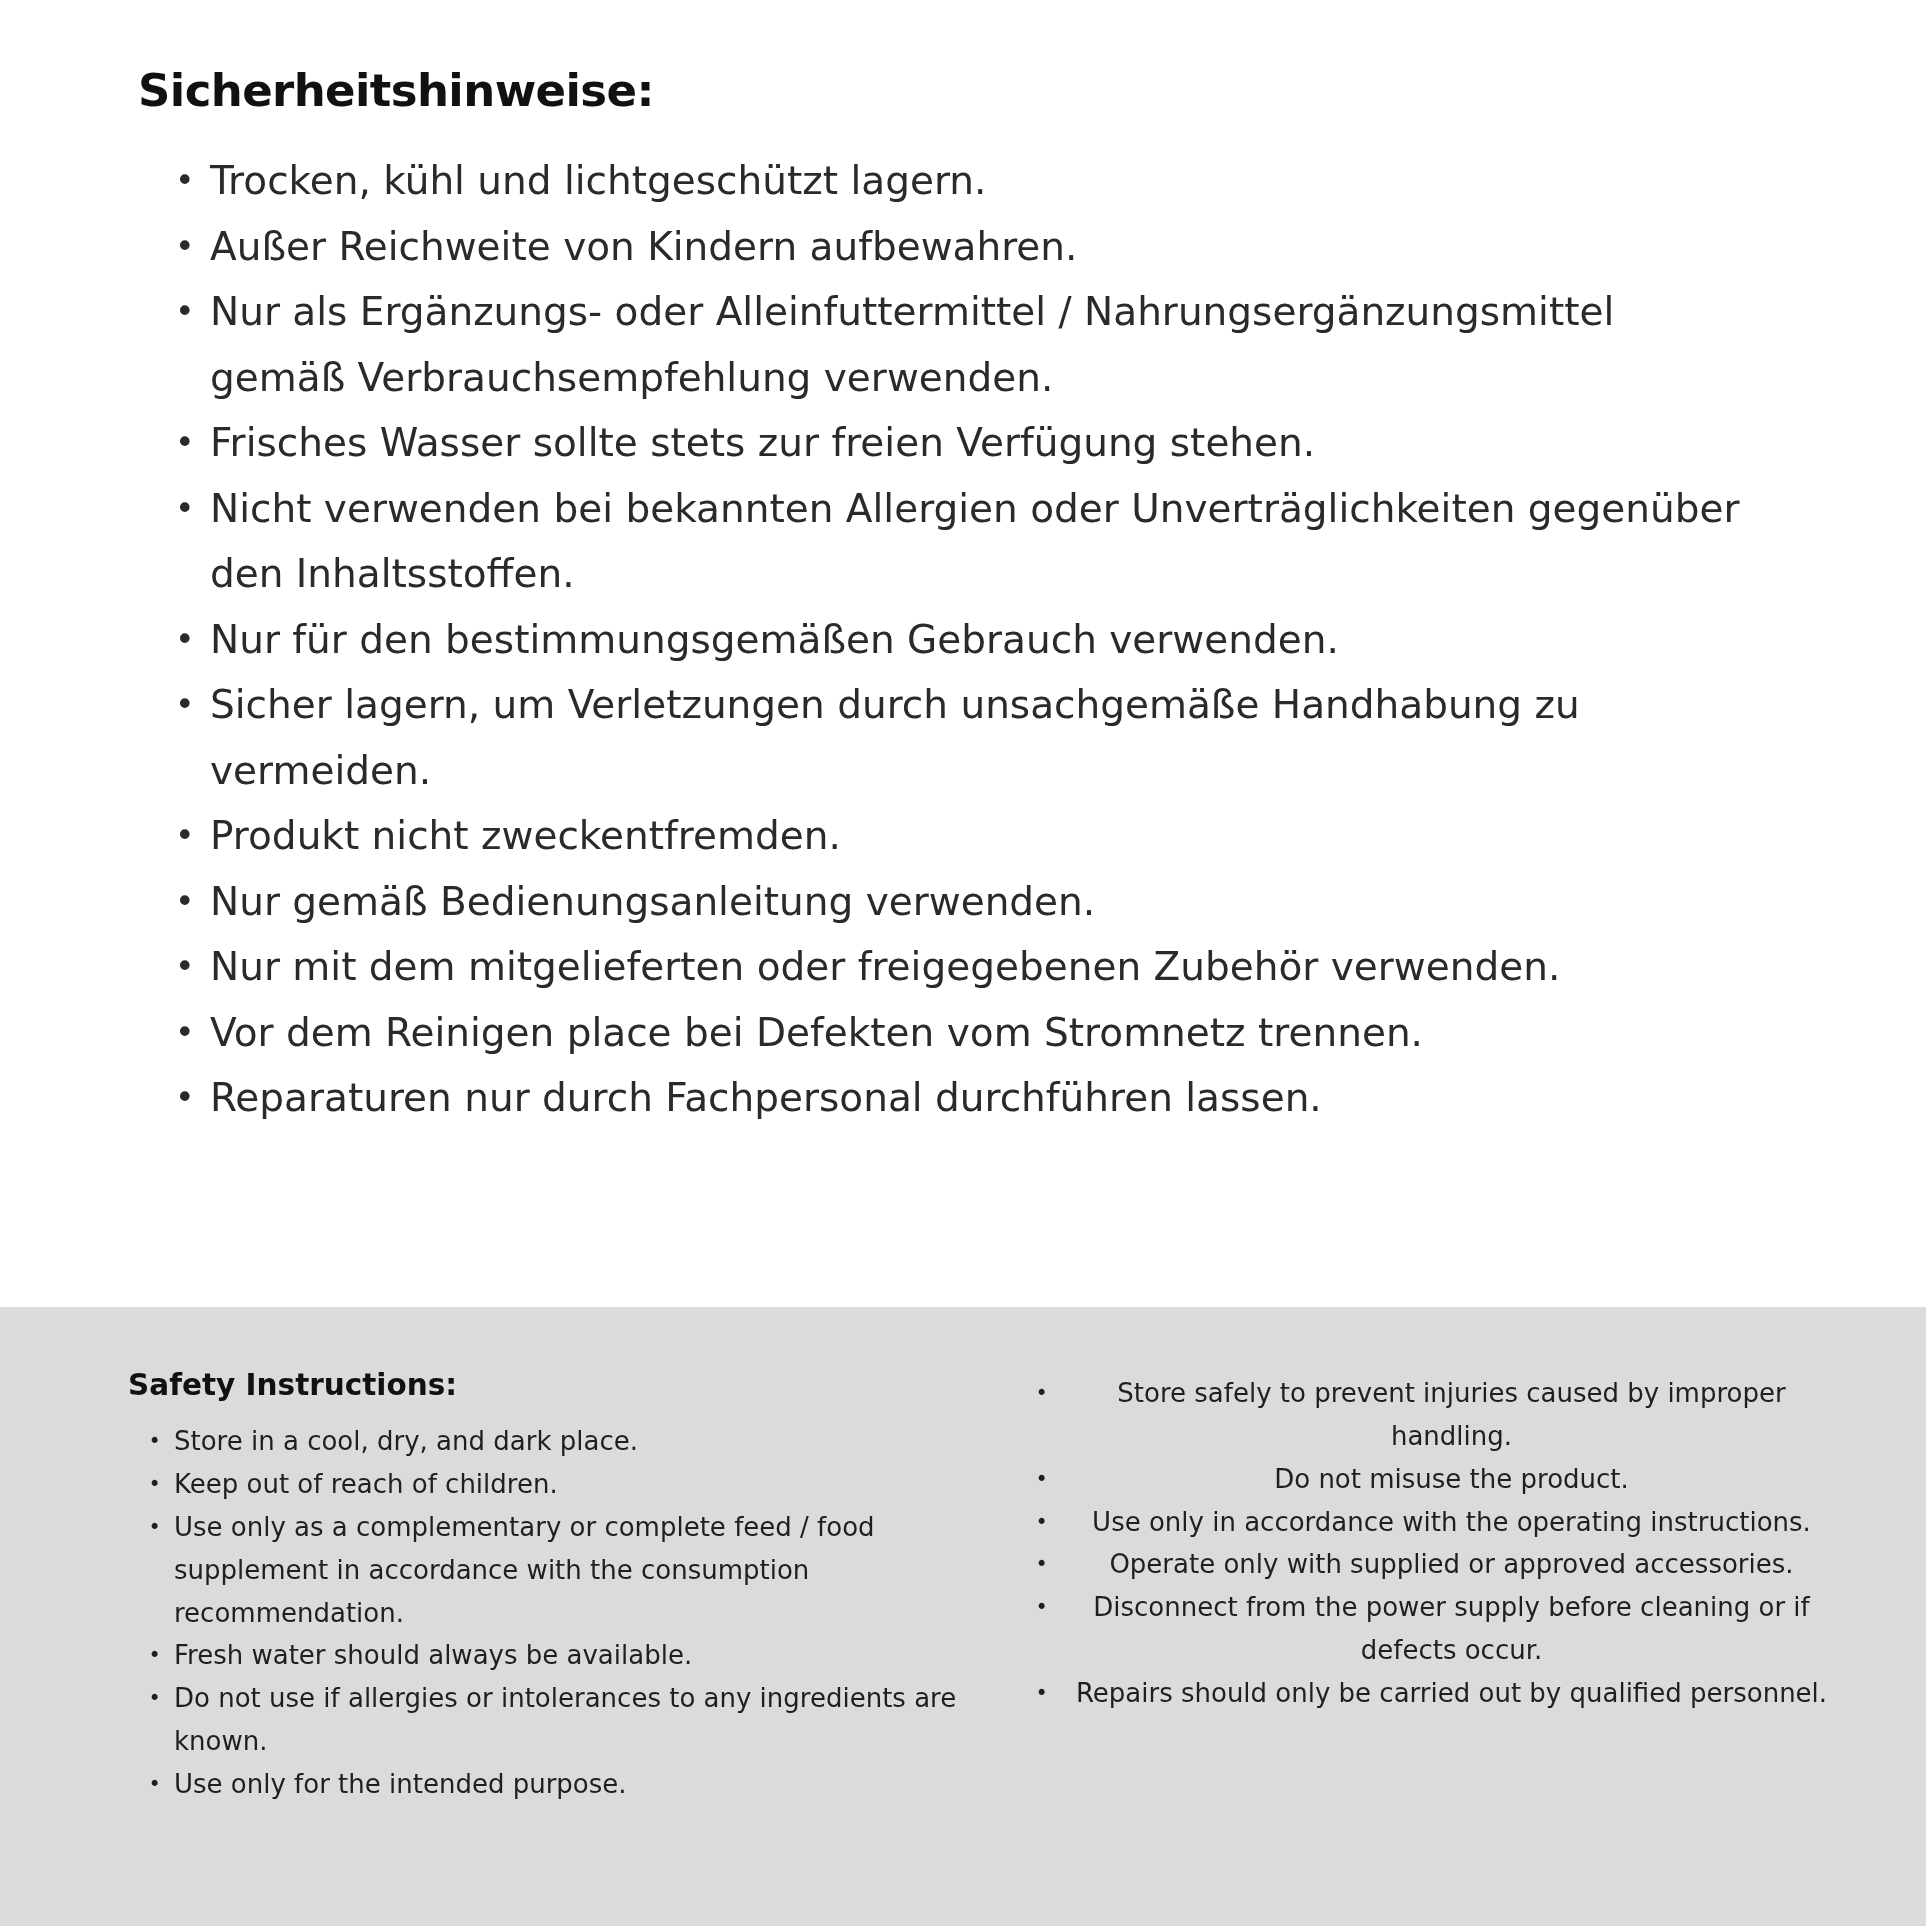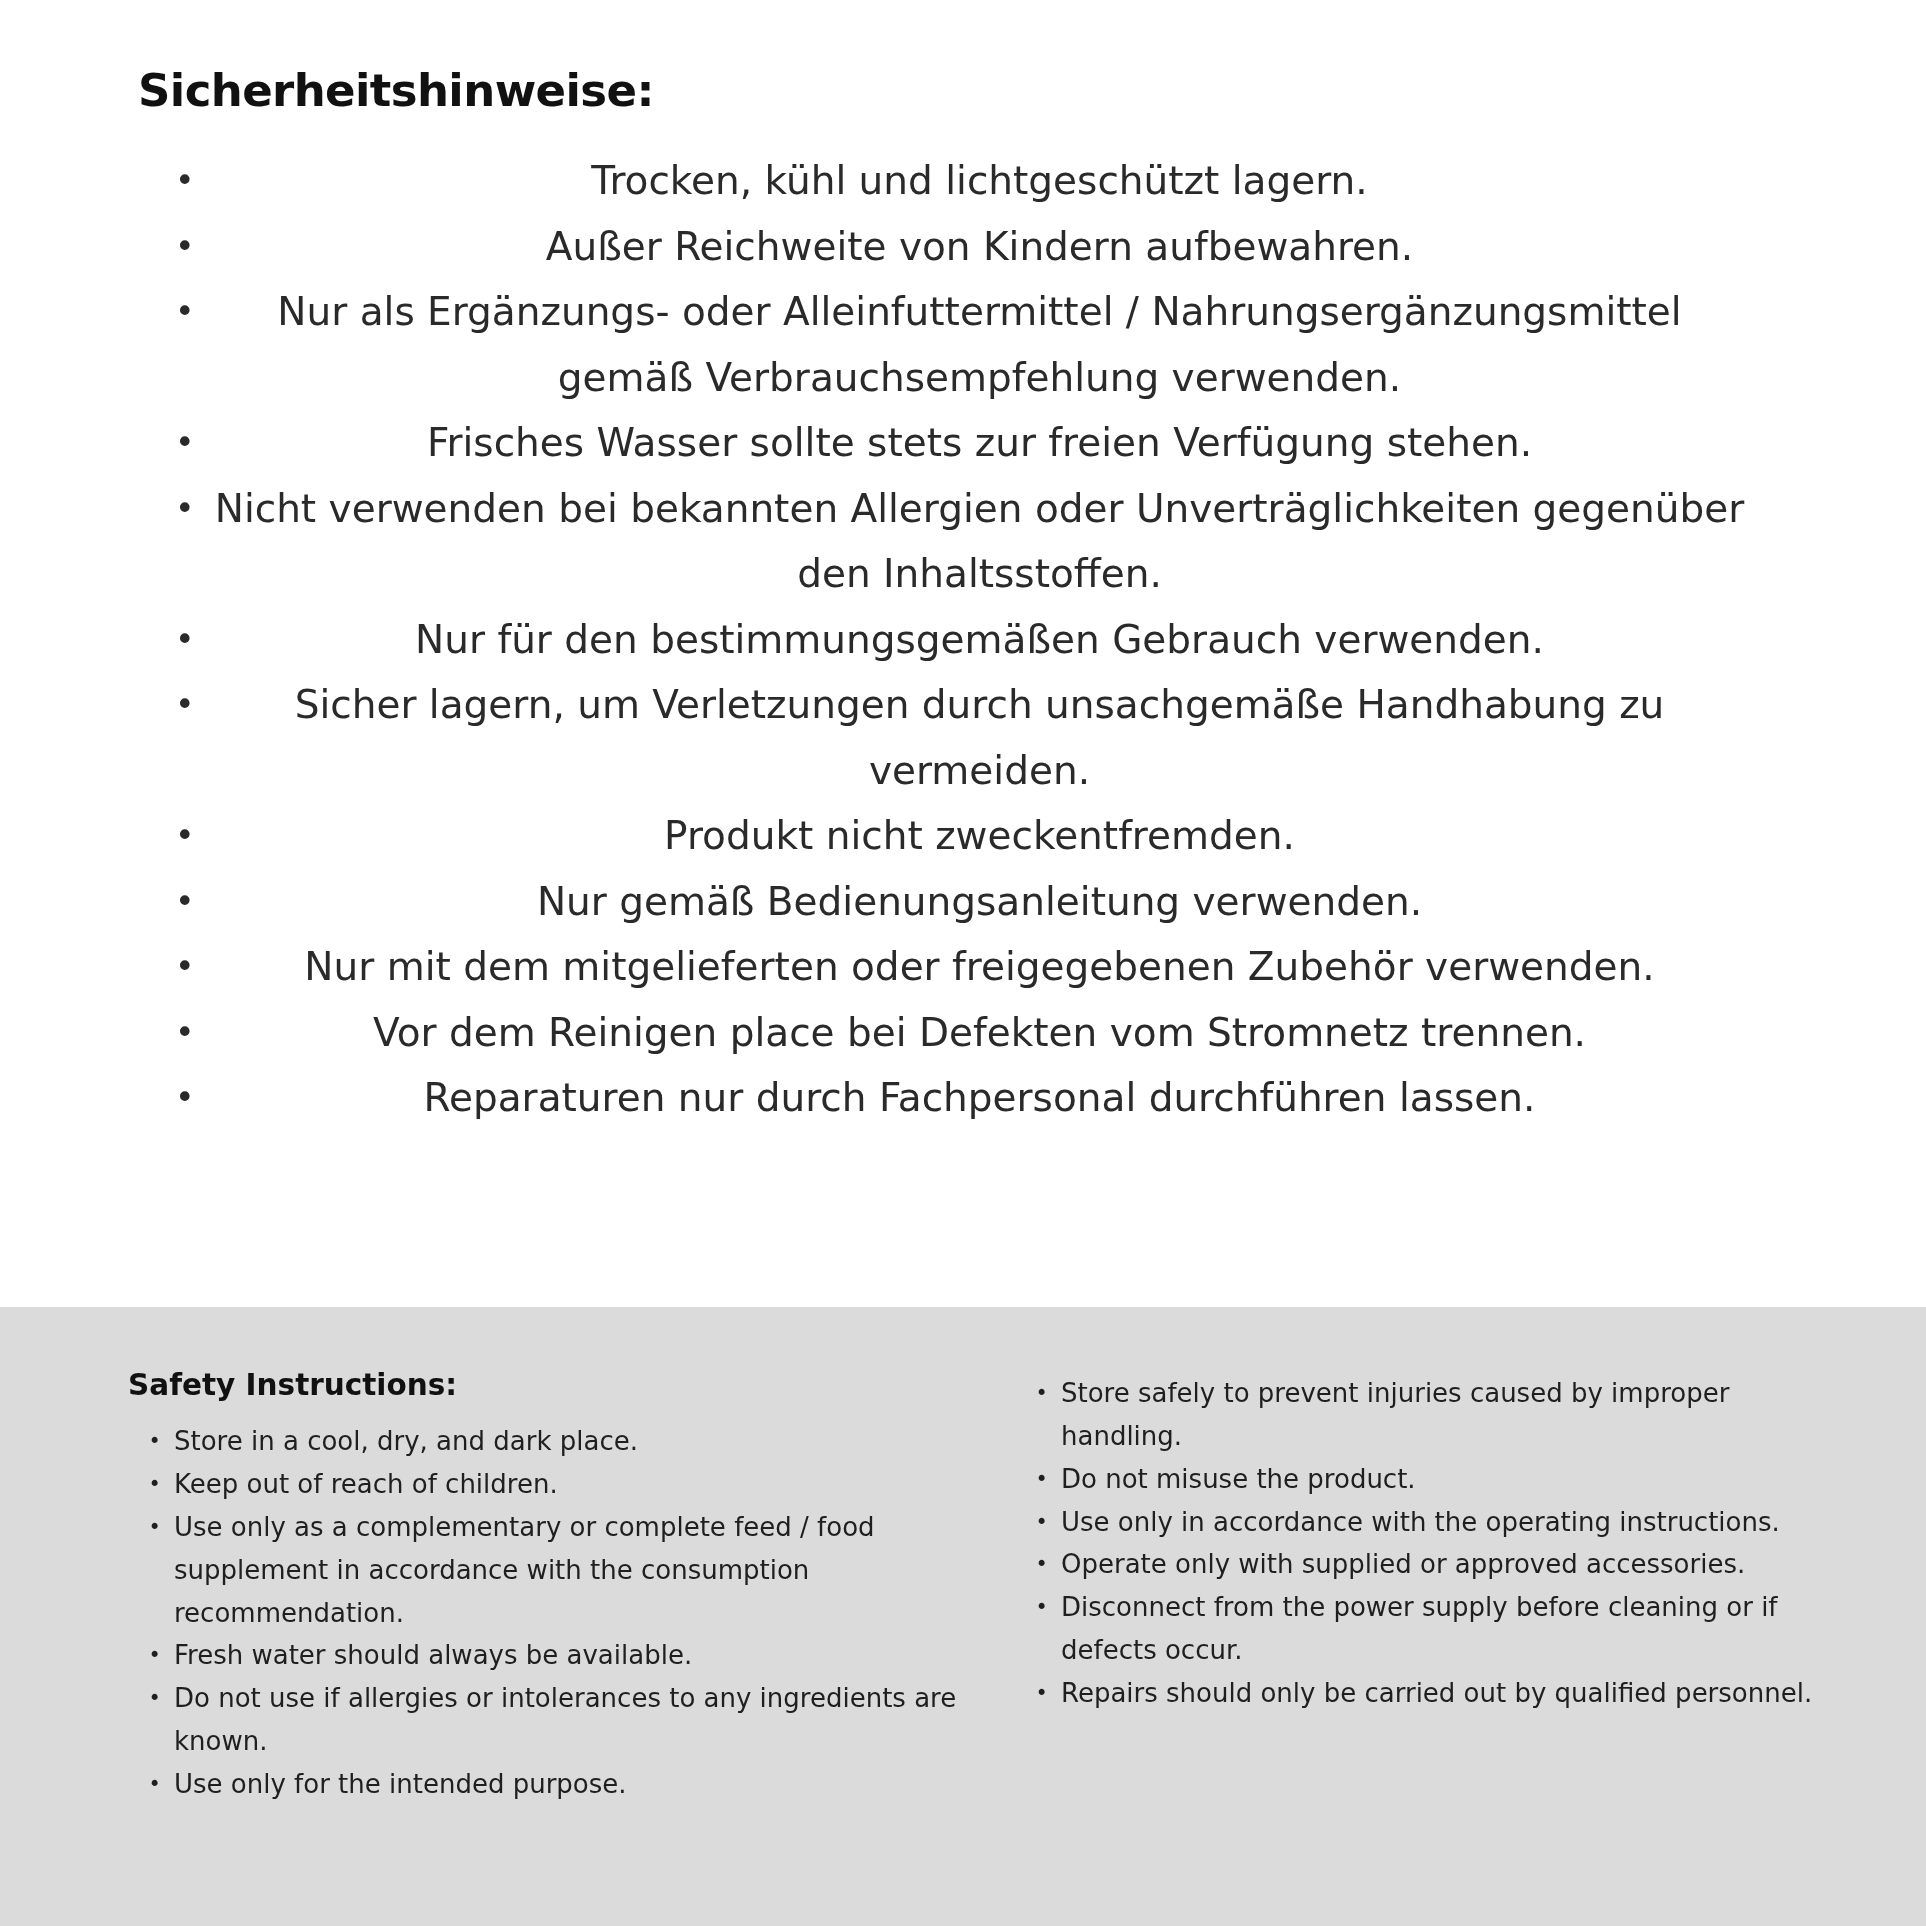--- a/index.html
+++ b/index.html
@@ -40,21 +40,20 @@
     margin: 0 0 0 32px;
     padding: 0;
     max-width: 1579px;
     font-size: 39px;
     line-height: 1.68;
     color: #2a2a2a;
   }
   ul.german-list > li {
     position: relative;
     padding-left: 40px;
-    text-align: center;
   }
   ul.german-list > li::before {
     content: "\2022";
     position: absolute;
     left: 5.1px;
     top: 0;
     font-size: 0.85em;
     line-height: 2.0;
     color: #2a2a2a;
   }
@@ -70,20 +69,21 @@
     align-items: flex-start;
     gap: 58px;
   }
   .english-col-left {
     width: 847px;
     flex: 0 0 auto;
   }
   .english-col-right {
     width: 809px;
     flex: 0 0 auto;
+    text-align: center;
   }
   .english-heading {
     font-size: 29.5px;
     font-weight: 700;
     color: #111111;
     margin: 0 0 18px 0;
   }
   ul.english-list {
     list-style: none;
     margin: 0 0 0 18px;

